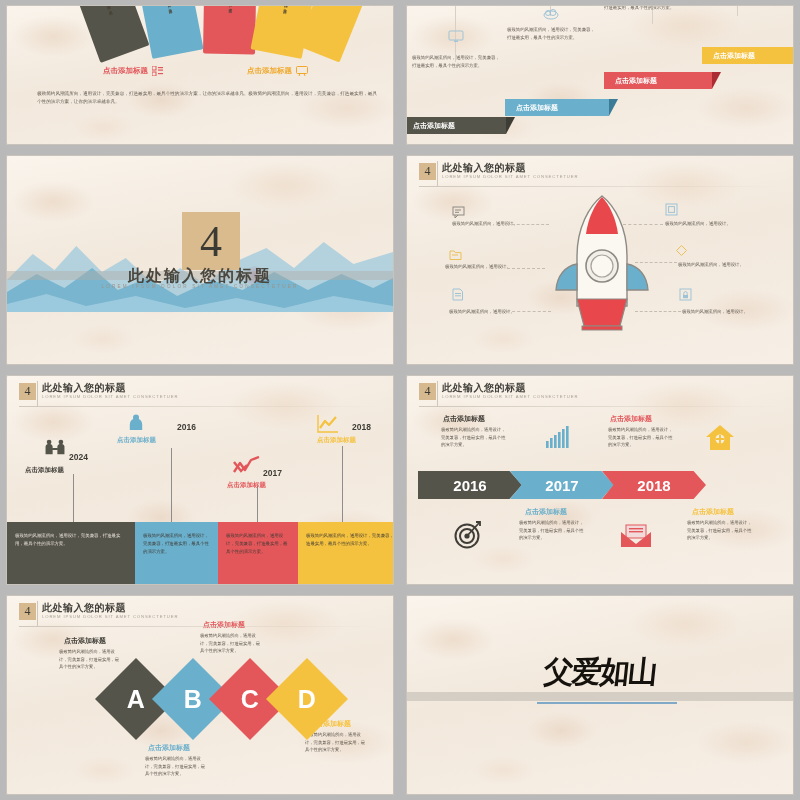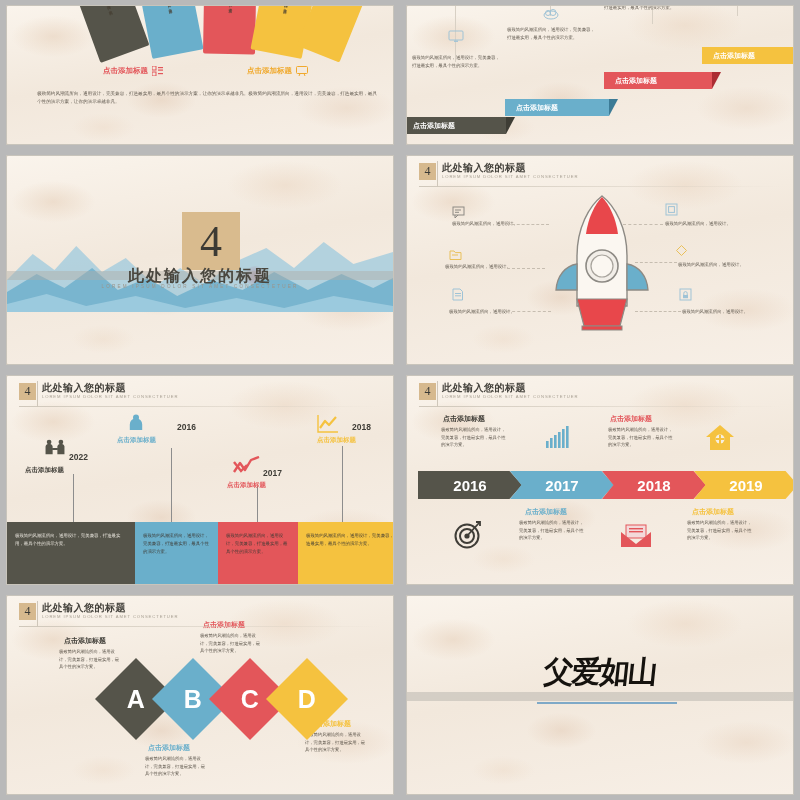--- a/index.html
+++ b/index.html
@@ -330,21 +330,21 @@
       <div class="tl-stick" style="left:250px; top:110px; height:42px;"></div>
       <div class="tl-stick" style="left:335px; top:70px; height:82px;"></div>
 
       <svg class="tl-icon" style="left:38px; top:62px;" viewBox="0 0 22 18">
         <circle cx="4.5" cy="3.5" r="2.6" fill="#55544a"></circle>
           <path d="M0.6 17 L0.6 8.5 A4 4 0 0 1 8.4 8.5 L8.4 17 Z" fill="#55544a"></path>
         <circle cx="17.5" cy="3.5" r="2.6" fill="#55544a"></circle>
           <path d="M13.6 17 L13.6 8.5 A4 4 0 0 1 21.4 8.5 L21.4 17 Z" fill="#55544a"></path>
         <rect x="7.5" y="10" width="7" height="2.4" rx="1.2" fill="#55544a"></rect>
       </svg>
-      <div class="tl-year" style="left:62px; top:76px; color:#3f3d37;">2022</div>
+      <div class="tl-year" style="left:62px; top:76px; color:#3f3d37;">2024</div>
       <div class="tl-cap" style="left:18px; top:90px; color:#3f3d37;">点击添加标题</div>
 
       <svg class="tl-icon" style="left:122px; top:38px; width:14px; height:16px;" viewBox="0 0 14 16">
         <circle cx="7" cy="3.4" r="3" fill="#6aafcb"></circle>
           <path d="M0.8 16 L0.8 10.5 A6.2 6.2 0 0 1 13.2 10.5 L13.2 16 Z" fill="#6aafcb"></path>
       </svg>
       <div class="tl-year" style="left:170px; top:46px; color:#3f3d37;">2016</div>
       <div class="tl-cap" style="left:110px; top:60px; color:#6aafcb;">点击添加标题</div>
 
       <svg class="tl-icon" style="left:226px; top:80px; width:28px; height:20px;" viewBox="0 0 28 20">
@@ -403,23 +403,20 @@
       <div class="arrowbar">
         <div class="arr" style="background:#55544a; width:104px; clip-path:polygon(0 0, 88% 0, 100% 50%, 88% 100%, 0 100%);">
           <span>2016</span>
         </div>
         <div class="arr" style="background:#6aafcb; width:104px; margin-left:-12px; clip-path:polygon(0 0, 88% 0, 100% 50%, 88% 100%, 0 100%, 11% 50%);">
           <span>2017</span>
         </div>
         <div class="arr" style="background:#e3565a; width:104px; margin-left:-12px; clip-path:polygon(0 0, 88% 0, 100% 50%, 88% 100%, 0 100%, 11% 50%);">
           <span>2018</span>
         </div>
-        <div class="arr" style="background:#f5c23f; width:104px; margin-left:-12px; clip-path:polygon(0 0, 88% 0, 100% 50%, 88% 100%, 0 100%, 11% 50%);">
-          <span>2019</span>
-        </div>
       </div>
 
       <svg class="s6icon" style="left:47px; top:145px; width:28px; height:28px;" viewBox="0 0 28 28">
         <circle cx="13" cy="15" r="11.5" fill="none" stroke="#3f3d37" stroke-width="2"></circle>
         <circle cx="13" cy="15" r="7" fill="none" stroke="#3f3d37" stroke-width="2"></circle>
         <circle cx="13" cy="15" r="2.6" fill="#3f3d37"></circle>
         <path d="M13 15 L25 2" stroke="#3f3d37" stroke-width="1.8"></path>
         <path d="M22 1 L26 1 L26 5" fill="none" stroke="#3f3d37" stroke-width="1.8"></path>
       </svg>
       <div class="s6cap" style="left:118px; top:131px; color:#6aafcb;">点击添加标题</div>

